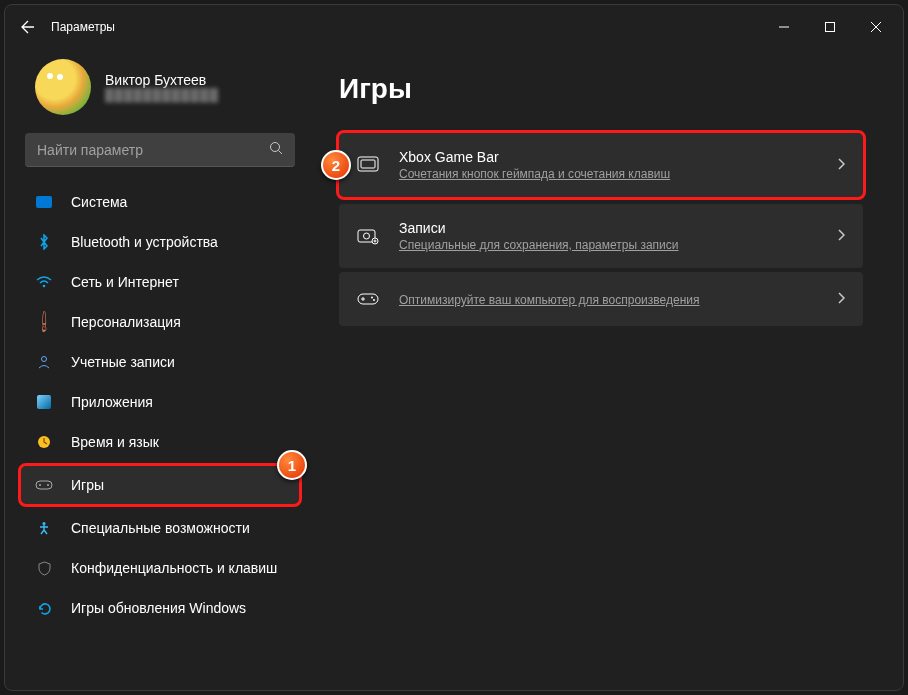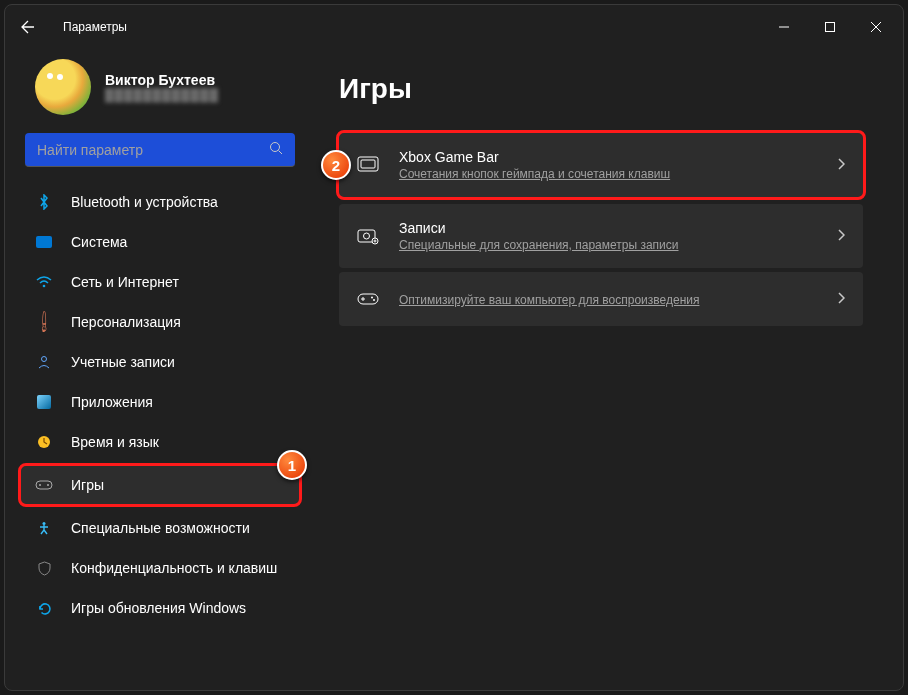--- a/index.html
+++ b/index.html
@@ -1,30 +1,30 @@
 <!DOCTYPE html>
 <html><head>
 <meta charset="utf-8">
 <style>
 * { margin: 0; padding: 0; box-sizing: border-box; font-family: "Segoe UI", sans-serif; }
 body { background: #1a1a1a; width: 908px; height: 695px; overflow: hidden; }
 .window { width: 900px; height: 687px; margin: 4px; background: #202020; border-radius: 8px; border: 1px solid #3a3a3a; display: flex; flex-direction: column; }
 .titlebar { height: 44px; display: flex; align-items: center; padding: 0 4px; }
 .back-btn { width: 38px; height: 38px; display: flex; align-items: center; justify-content: center; color: #fff; cursor: pointer; }
-.titlebar-title { color: #fff; font-size: 12px; margin-left: 16px; }
+.titlebar-title { color: #fff; font-size: 12px; margin-left: 4px; }
 .win-controls { margin-left: auto; display: flex; }
 .win-btn { width: 46px; height: 32px; display: flex; align-items: center; justify-content: center; color: #fff; }
 .body { flex: 1; display: flex; }
 .sidebar { width: 310px; padding: 0 12px; }
 .profile { display: flex; align-items: center; padding: 10px 8px 18px 18px; gap: 14px; }
 .avatar { width: 56px; height: 56px; border-radius: 50%; background: radial-gradient(circle at 35% 35%, #f7d858 0 40%, #e8a93c 55%, #7fb23a 75%, #4a7a28 100%); position: relative; overflow: hidden; }
 .avatar::after { content: ""; position: absolute; left: 12px; top: 14px; width: 6px; height: 6px; background: #fff; border-radius: 50%; box-shadow: 10px 1px 0 0 #fff; }
-.profile-name { color: #fff; font-size: 14px; font-weight: 700; }
+.profile-name { color: #fff; font-size: 14px; font-weight: 400; }
 .profile-email { color: #6b6b6b; font-size: 12px; filter: blur(2px); letter-spacing: 1px; }
-.search { margin: 0 8px 16px 8px; background: #1d4ed8; border-radius: 4px; height: 34px; display: flex; align-items: center; padding: 0 12px; border-bottom: 1px solid #555; }
+.search { margin: 0 8px 16px 8px; background: #404040; border-radius: 4px; height: 34px; display: flex; align-items: center; padding: 0 12px; border-bottom: 1px solid #555; }
 .search input { flex: 1; background: transparent; border: none; color: #c8c8c8; font-size: 14px; outline: none; }
 .search input::placeholder { color: #a0a0a0; }
 .search-icon { color: #c8c8c8; font-size: 14px; }
 .nav { display: flex; flex-direction: column; gap: 2px; padding: 0 4px; position: relative; }
 .nav-item { height: 38px; display: flex; align-items: center; padding: 0 14px; border-radius: 4px; cursor: pointer; gap: 18px; position: relative; }
 .nav-item.active { background: #2d2d2d; }
 .nav-icon { width: 18px; height: 18px; display: flex; align-items: center; justify-content: center; font-size: 15px; }
 .nav-label { color: #fff; font-size: 14px; }
 .main { flex: 1; padding: 24px 40px 0 24px; }
 .page-title { color: #fff; font-size: 28px; font-weight: 600; margin-bottom: 28px; }
@@ -97,32 +97,32 @@
         <span class="search-icon">
           <svg width="14" height="14" viewBox="0 0 14 14">
               <circle cx="6" cy="6" r="4.5" stroke="#c8c8c8" fill="none"></circle>
               <line x1="9.5" y1="9.5" x2="13" y2="13" stroke="#c8c8c8"></line>
             </svg>
         </span>
       </div>
 
       <div class="nav">
         <div class="nav-item">
-          <span class="nav-icon ico-bt">
-            <svg width="14" height="16" viewBox="0 0 14 16">
-                <path d="M4 4 L10 12 L7 15 V1 L10 4 L4 12" stroke="#0ea5e9" stroke-width="1.5" fill="none"></path>
-              </svg>
-          </span>
-          <span class="nav-label">Bluetooth и устройства</span>
-        </div>
-        <div class="nav-item">
           <span class="nav-icon">
               <span class="ico-monitor"></span>
             </span>
           <span class="nav-label">Система</span>
+        </div>
+        <div class="nav-item">
+          <span class="nav-icon ico-bt">
+            <svg width="14" height="16" viewBox="0 0 14 16">
+                <path d="M4 4 L10 12 L7 15 V1 L10 4 L4 12" stroke="#0ea5e9" stroke-width="1.5" fill="none"></path>
+              </svg>
+          </span>
+          <span class="nav-label">Bluetooth и устройства</span>
         </div>
         <div class="nav-item">
           <span class="nav-icon ico-net">
             <svg width="16" height="12" viewBox="0 0 16 12">
                 <path d="M1 4 Q8 -2 15 4 M4 7 Q8 3 12 7" stroke="#0ea5e9" stroke-width="1.5" fill="none"></path>
                 <circle cx="8" cy="10" r="1.3" fill="#0ea5e9"></circle>
               </svg>
           </span>
           <span class="nav-label">Сеть и Интернет</span>
         </div>

